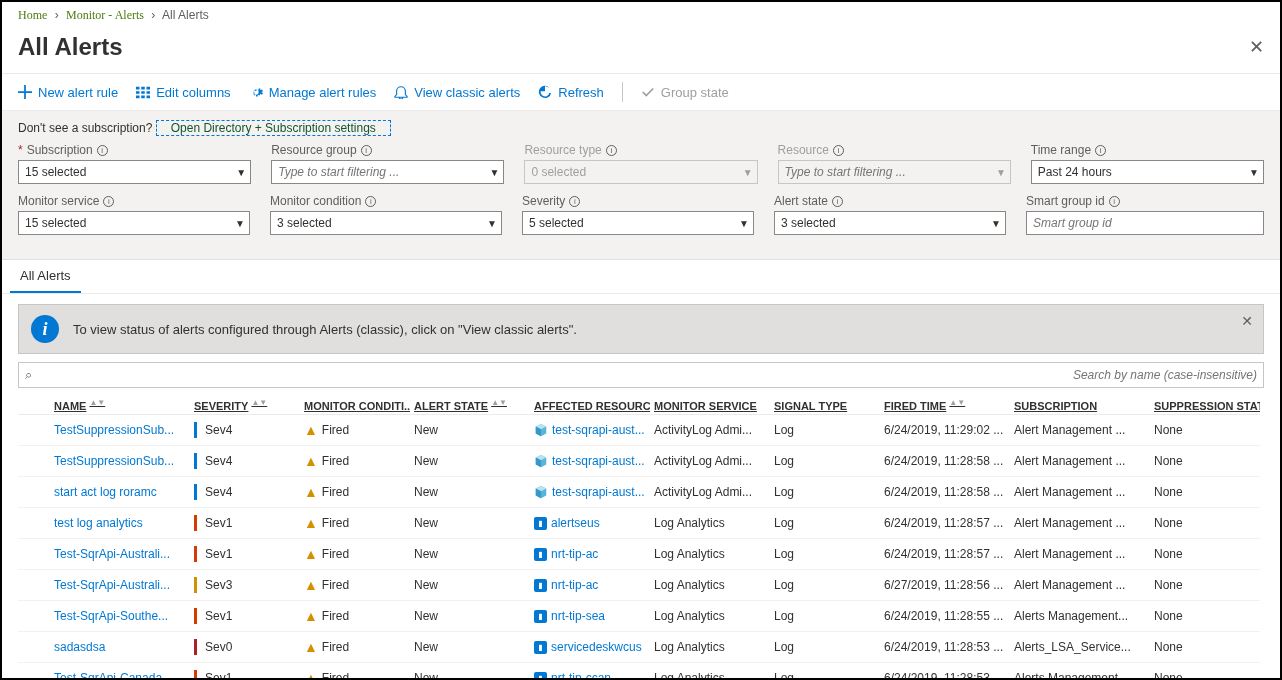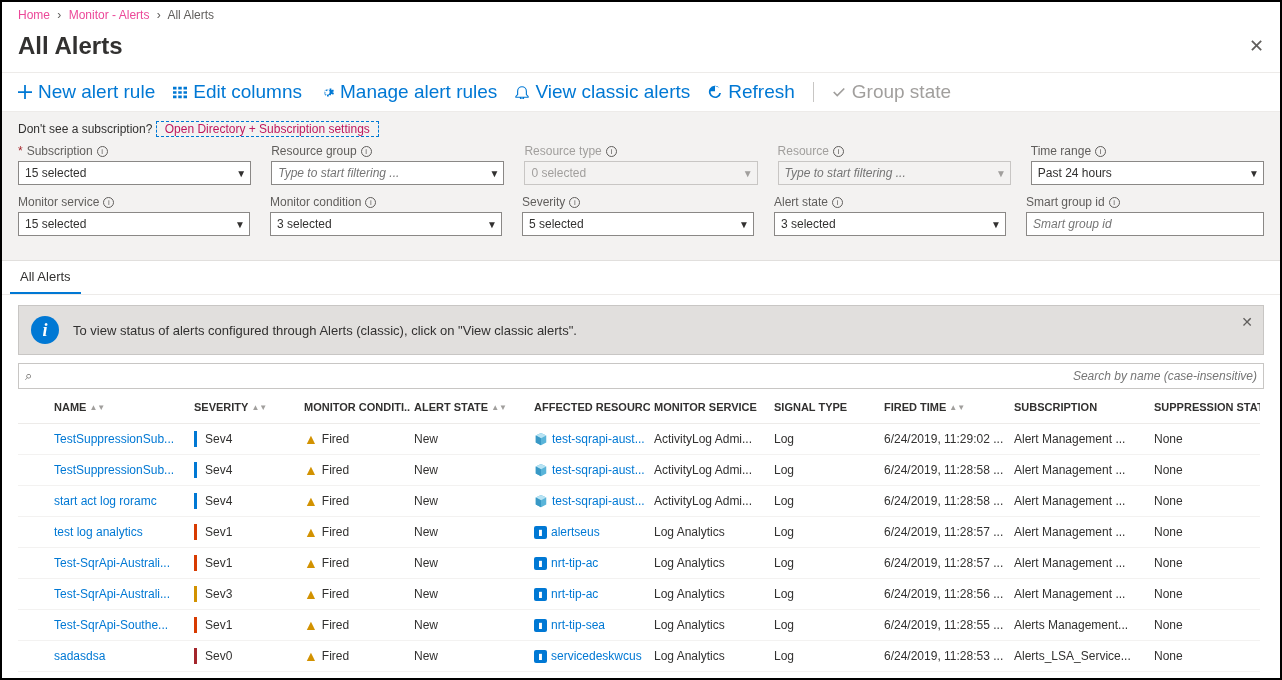--- a/index.html
+++ b/index.html
@@ -1,35 +1,35 @@
 <!DOCTYPE html>
 <html><head>
 <meta charset="utf-8">
 <style>
 * { box-sizing: border-box; margin: 0; padding: 0; font-family: "Segoe UI", Arial, sans-serif; }
 body { background: #fff; color: #323130; font-size: 13px; }
 .page { border: 2px solid #000; width: 1282px; height: 680px; position: relative; overflow: hidden; }
 
 .breadcrumb { padding: 6px 16px; font-size: 12px; color: #605e5c; }
-.breadcrumb a { color: #ec4899; text-decoration: none; }
+.breadcrumb a { color: #4d7c0f; text-decoration: none; font-family: Liberation Serif, serif; }
 .breadcrumb .sep { margin: 0 4px; }
 
 .title-row { display: flex; align-items: center; padding: 4px 16px 12px; }
 .title-row h1 { font-size: 24px; font-weight: 600; flex: 1; }
 .close-x { font-size: 18px; color: #605e5c; cursor: pointer; }
 
 .toolbar { display: flex; align-items: center; gap: 18px; padding: 8px 16px; border-top: 1px solid #edebe9; border-bottom: 1px solid #edebe9; }
-.tool-btn { display: inline-flex; align-items: center; gap: 6px; color: #0078d4; cursor: pointer; font-size: 19px; }
+.tool-btn { display: inline-flex; align-items: center; gap: 6px; color: #0078d4; cursor: pointer; font-size: 13px; }
 .tool-btn.disabled { color: #a19f9d; }
 .tool-btn .ic { width: 14px; height: 14px; display: inline-flex; align-items: center; justify-content: center; }
 .toolbar .divider { width: 1px; height: 20px; background: #c8c6c4; }
 
 .filter-bar { background: #f3f2f1; padding: 10px 16px 14px; border-bottom: 1px solid #e1dfdd; }
 .sub-hint { font-size: 12px; margin-bottom: 8px; }
-.sub-hint a { color: #be185d; border: 1px dashed #0078d4; padding: 0 8px; }
+.sub-hint a { color: #14532d; border: 1px dashed #0078d4; padding: 0 14px; }
 
 .filters-row { display: flex; gap: 20px; margin-bottom: 10px; }
 .filter { display: flex; flex-direction: column; gap: 3px; }
 .filter label { font-size: 12px; color: #605e5c; display: flex; align-items: center; gap: 4px; }
 .filter label .req { color: #a4262c; }
 .sel { height: 24px; border: 1px solid #8a8886; background: #fff; padding: 0 20px 0 6px; font-size: 12px; position: relative; display: flex; align-items: center; min-width: 60px; }
 .sel.disabled { background: #f3f2f1; color: #a19f9d; border-color: #c8c6c4; }
 .sel .chev { position: absolute; right: 4px; font-size: 10px; }
 .sel input { border: none; outline: none; width: 100%; font-size: 12px; font-style: italic; background: transparent; }
 .txt-input { height: 24px; border: 1px solid #8a8886; background: #fff; padding: 0 6px; font-size: 12px; font-style: italic; width: 238px; }
@@ -42,21 +42,21 @@
 .content { padding: 10px 16px 0; height: 415px; display:flex; flex-direction:column; }
 .banner { background: #e1dfdd; border: 1px solid #c8c6c4; display: flex; align-items: center; padding: 10px 12px; gap: 14px; position: relative; margin-bottom:8px; }
 .banner .info-circle { width: 28px; height: 28px; border-radius: 50%; background: #0078d4; color: #fff; display: flex; align-items: center; justify-content: center; font-weight: bold; font-size: 18px; font-style: italic; font-family: Georgia, serif; }
 .banner .bclose { position: absolute; right: 10px; top: 8px; font-size: 14px; color: #605e5c; cursor: pointer; }
 
 .search-row { border: 1px solid #c8c6c4; height: 26px; display: flex; align-items: center; padding: 0 6px; gap: 6px; margin-bottom: 4px; }
 .search-row input { border: none; outline: none; flex: 1; font-size: 12px; font-style: italic; text-align: right; }
 
 .grid-wrap { flex:1; overflow:hidden; position:relative; }
 .grid { display: grid; grid-template-columns: 32px 140px 110px 110px 120px 120px 120px 110px 130px 140px 110px; font-size: 12px; }
-.grid .hd { font-weight: 600; font-size: 11px; text-transform: uppercase; padding: 8px 4px 10px; border-bottom: 1px solid #edebe9; white-space: nowrap; overflow: hidden; color:#323130; display:flex; align-items:center; gap:3px; }
+.grid .hd { font-weight: 600; font-size: 11px; text-transform: uppercase; padding: 8px 4px 2px; border-bottom: 1px solid #edebe9; white-space: nowrap; overflow: hidden; color:#323130; display:flex; gap:3px;text-decoration:underline; }
 .grid .hd .sort { font-size:8px; color:#a19f9d; display:inline-flex; flex-direction:column; line-height:5px; }
 .grid .cell { padding: 7px 4px; border-bottom: 1px solid #f3f2f1; white-space: nowrap; overflow: hidden; text-overflow: ellipsis; display: flex; align-items: center; gap: 4px; }
 .grid .name-link { color: #0078d4; cursor: pointer; }
 .sev-bar { width: 3px; height: 16px; display: inline-block; margin-right: 4px; }
 .sev-Sev0 { background: #a4262c; }
 .sev-Sev1 { background: #d83b01; }
 .sev-Sev3 { background: #d29200; }
 .sev-Sev4 { background: #0078d4; }
 .warn-ic { color: #d29200; font-size: 14px; }
 .res-ic { width:14px; height:14px; display:inline-block; }
@@ -362,21 +362,21 @@
           <div class="cell">Alert Management ...</div>
           <div class="cell">None</div>
           <div class="cell"></div>
           <div class="cell name-link">Test-SqrApi-Australi...</div>
           <div class="cell"><span class="sev-bar sev-Sev3"></span>Sev3</div>
           <div class="cell"><span class="warn-ic">▲</span>Fired</div>
           <div class="cell">New</div>
           <div class="cell name-link"><span class="res-app">▮</span>nrt-tip-ac</div>
           <div class="cell">Log Analytics</div>
           <div class="cell">Log</div>
-          <div class="cell">6/24/2019, 11:28:56 ...</div>
+          <div class="cell">6/27/2019, 11:28:56 ...</div>
           <div class="cell">Alert Management ...</div>
           <div class="cell">None</div>
           <div class="cell"></div>
           <div class="cell name-link">Test-SqrApi-Southe...</div>
           <div class="cell"><span class="sev-bar sev-Sev1"></span>Sev1</div>
           <div class="cell"><span class="warn-ic">▲</span>Fired</div>
           <div class="cell">New</div>
           <div class="cell name-link"><span class="res-app">▮</span>nrt-tip-sea</div>
           <div class="cell">Log Analytics</div>
           <div class="cell">Log</div>

